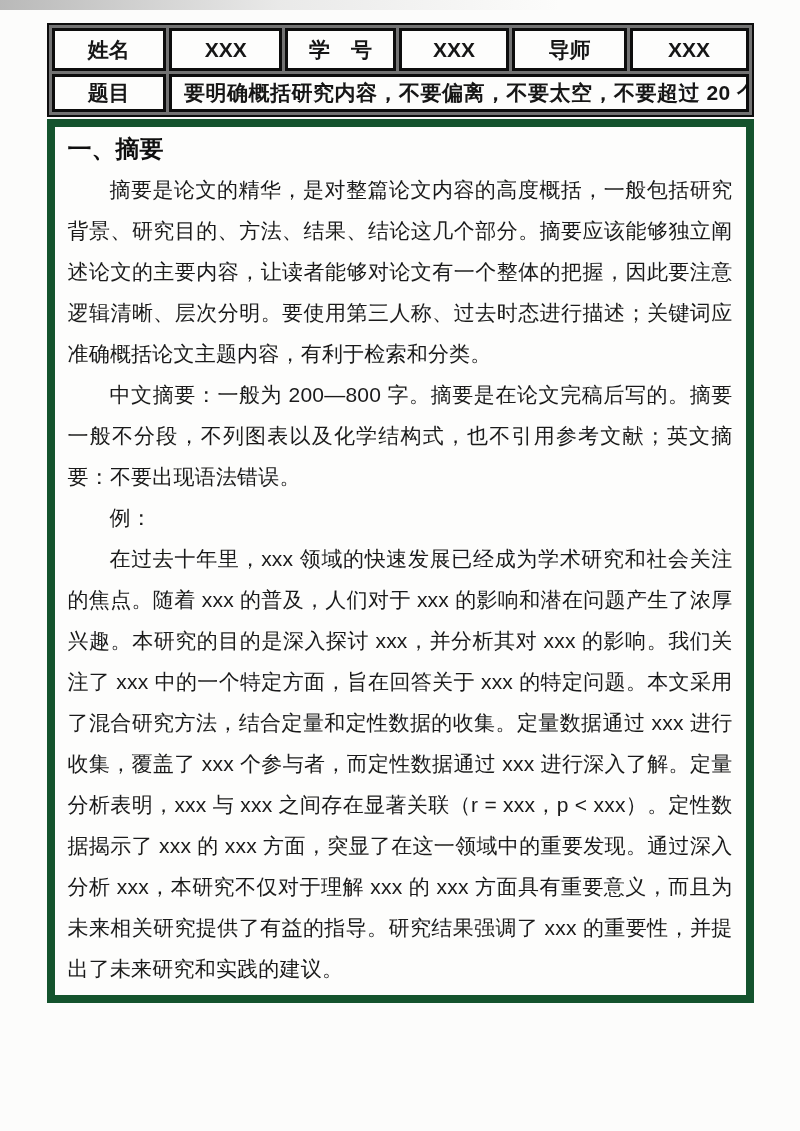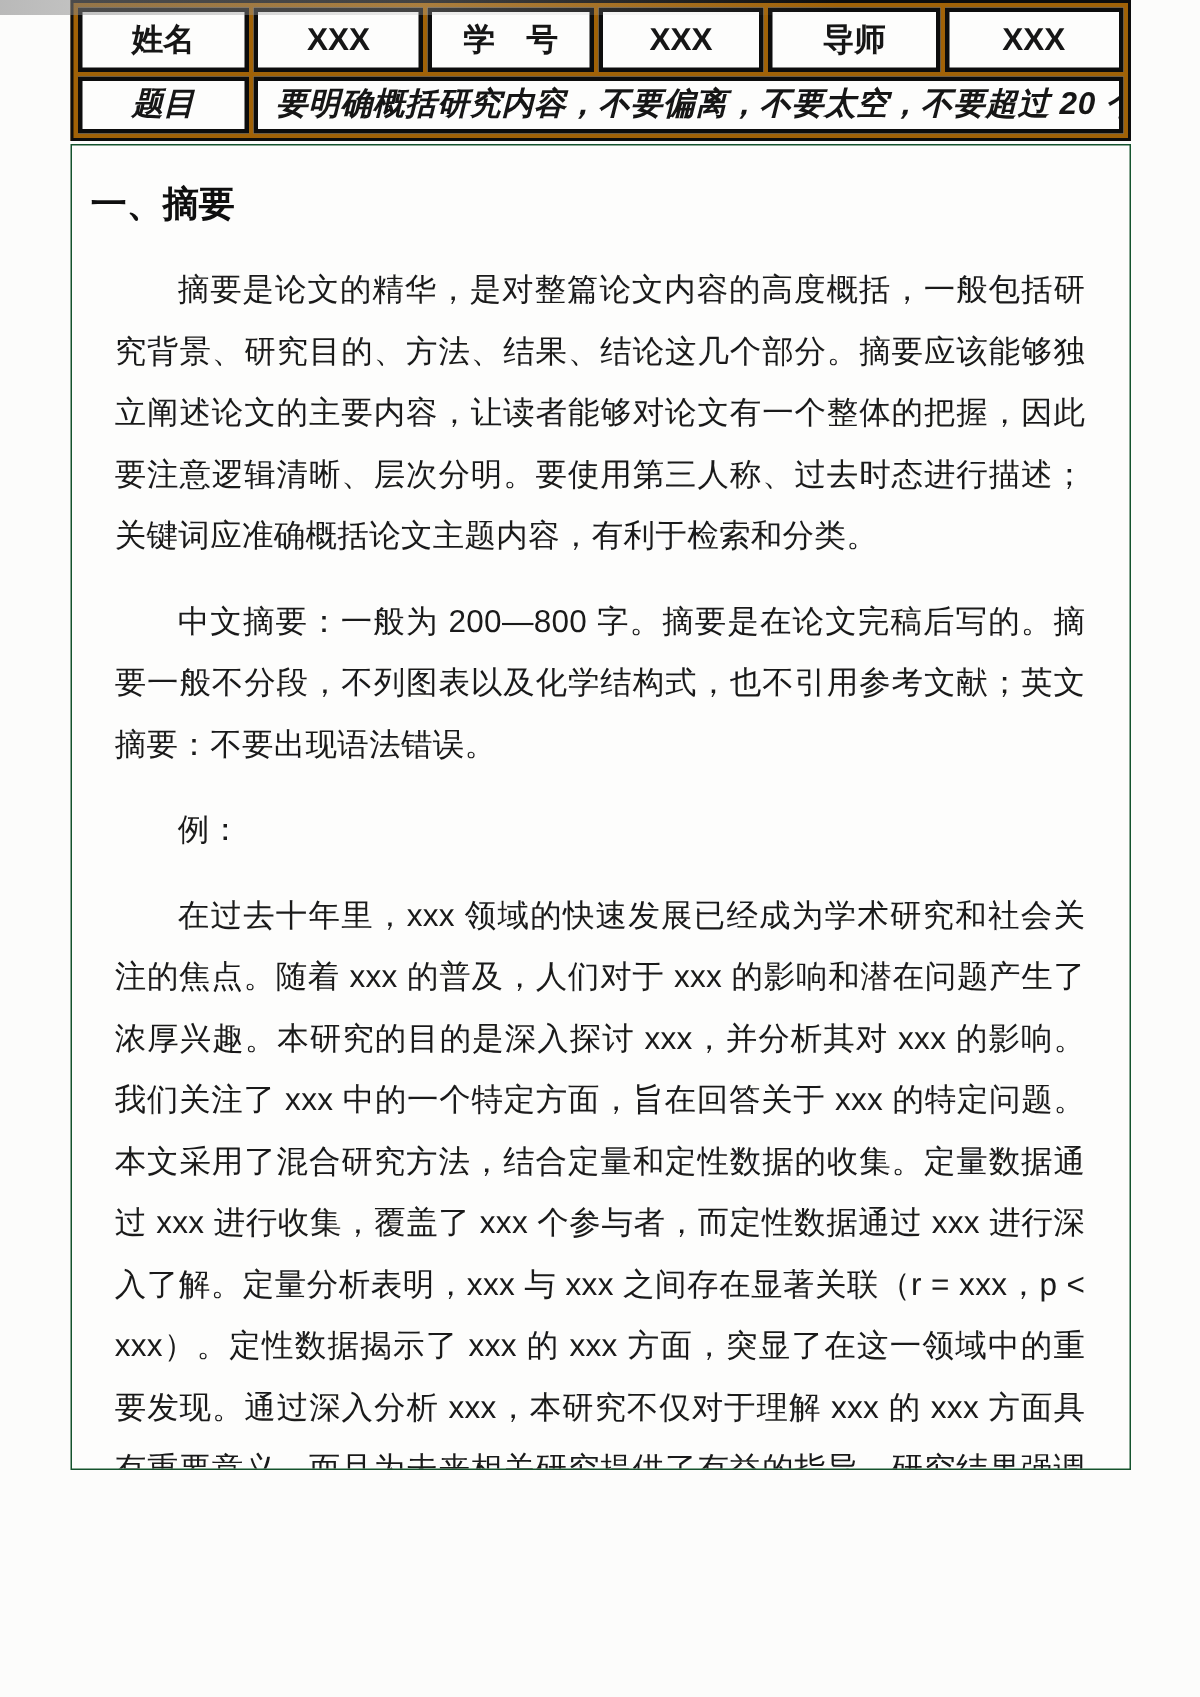--- a/index.html
+++ b/index.html
@@ -28,62 +28,62 @@
     letter-spacing:2px;
     line-height:40px;
     color:#101010;
   }
   table.info-table{
     width:707px;
     table-layout:fixed;
     border-collapse:separate;
     border-spacing:3px;
     border:2px solid #0d0d0d;
-    background:#a16207;
+    background:#737373;
+    margin-top:23px;
   }
   table.info-table td{
     border:3px solid #0d0d0d;
     font-size:21px;
     font-weight:700;
     text-align:center;
     padding:5px 2px;
     line-height:27px;
     white-space:nowrap;
     overflow:hidden;
     background:#fdfdfc;
   }
   table.info-table tr.title-row td{
     padding:3px 2px;
     line-height:26px;
-    font-style:italic;
   }
   td.topic-value{
     text-align:left;
     padding-left:12px !important;
     letter-spacing:0.5px;
   }
   .content-box{
     width:707px;
     height:884px;
     box-sizing:border-box;
-    border:1px solid #14532d;
+    border:8px solid #14532d;
     margin-top:2px;
-    padding:20px 13px 0 13px;
+    padding:2px 13px 0 13px;
     background:#fdfdfc;
     overflow:hidden;
   }
   .sec-heading{
     font-size:24px;
     font-weight:800;
     line-height:40px;
     margin:0;
     color:#0f0f0f;
   }
   p.body-par{
-    margin:16px;
+    margin:0;
     font-size:21px;
     font-weight:500;
     line-height:41px;
     text-align:justify;
     text-indent:2em;
     letter-spacing:0.2px;
     color:#1a1a1a;
   }
   p.body-par.kw{
     white-space:pre-wrap;

